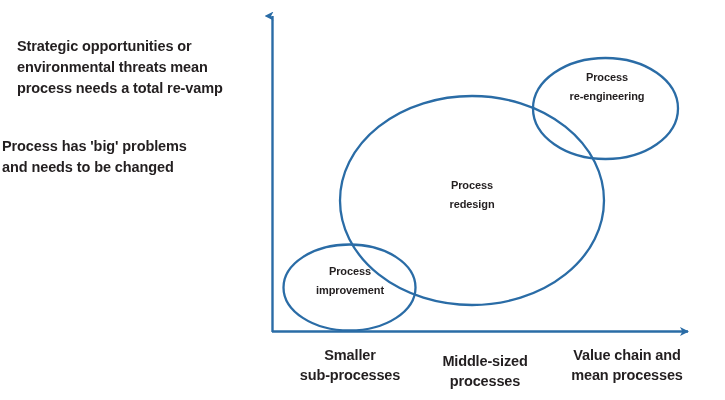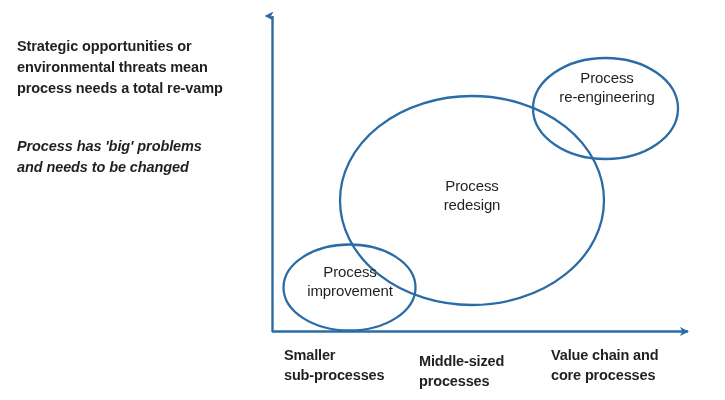--- a/index.html
+++ b/index.html
@@ -30,53 +30,53 @@
   .side-note {
     position: absolute;
     font-size: 14.5px;
     font-weight: 700;
     line-height: 21px;
     letter-spacing: -0.1px;
     color: #231f20;
     white-space: pre-line;
   }
   #note-revamp   { left: 17px; top: 36px;  width: 236px; }
-  #note-problems { left: 17px; top: 136px; width: 236px; font-style: italic; }
+  #note-problems { left: 2px; top: 136px; width: 236px; }
   #note-stable   { left: 17px; top: 270px; width: 236px; }
 
   
   #axes-layer, #bubbles-layer {
     position: absolute;
     left: 0;
     top: 0;
     width: 725px;
     height: 400px;
   }
   #axes-layer { pointer-events: none; }
 
   
   .bubble-label {
     position: absolute;
     text-align: center;
-    font-size: 15px;
-    font-weight: 400;
+    font-size: 11px;
+    font-weight: 700;
     line-height: 19px;
     letter-spacing: -0.1px;
     color: #231f20;
     white-space: pre-line;
   }
   #label-improvement   { left: 283px; top: 262px; width: 134px; }
   #label-redesign      { left: 407px; top: 176px; width: 130px; }
   #label-reengineering { left: 536px; top: 68px;  width: 142px; }
 
   
   .axis-caption {
     position: absolute;
     top: 345px;
-    text-align: left;
+    text-align: center;
     font-size: 14.5px;
     font-weight: 700;
     line-height: 20px;
     letter-spacing: -0.15px;
     color: #231f20;
     white-space: pre-line;
   }
   #caption-small  { left: 284px; width: 132px; }
   #caption-middle { left: 419px; width: 132px; margin-top: 6px; }
   #caption-value  { left: 551px; width: 152px; }
@@ -126,15 +126,15 @@
   <div class="bubble-label" id="label-reengineering">Process
 re-engineering</div>
 
   <div class="axis-caption" id="caption-small">Smaller
 sub-processes</div>
 
   <div class="axis-caption" id="caption-middle">Middle-sized
 processes</div>
 
   <div class="axis-caption" id="caption-value">Value chain and
-core processes</div>
+mean processes</div>
 
 </div>
 
 </body></html>

